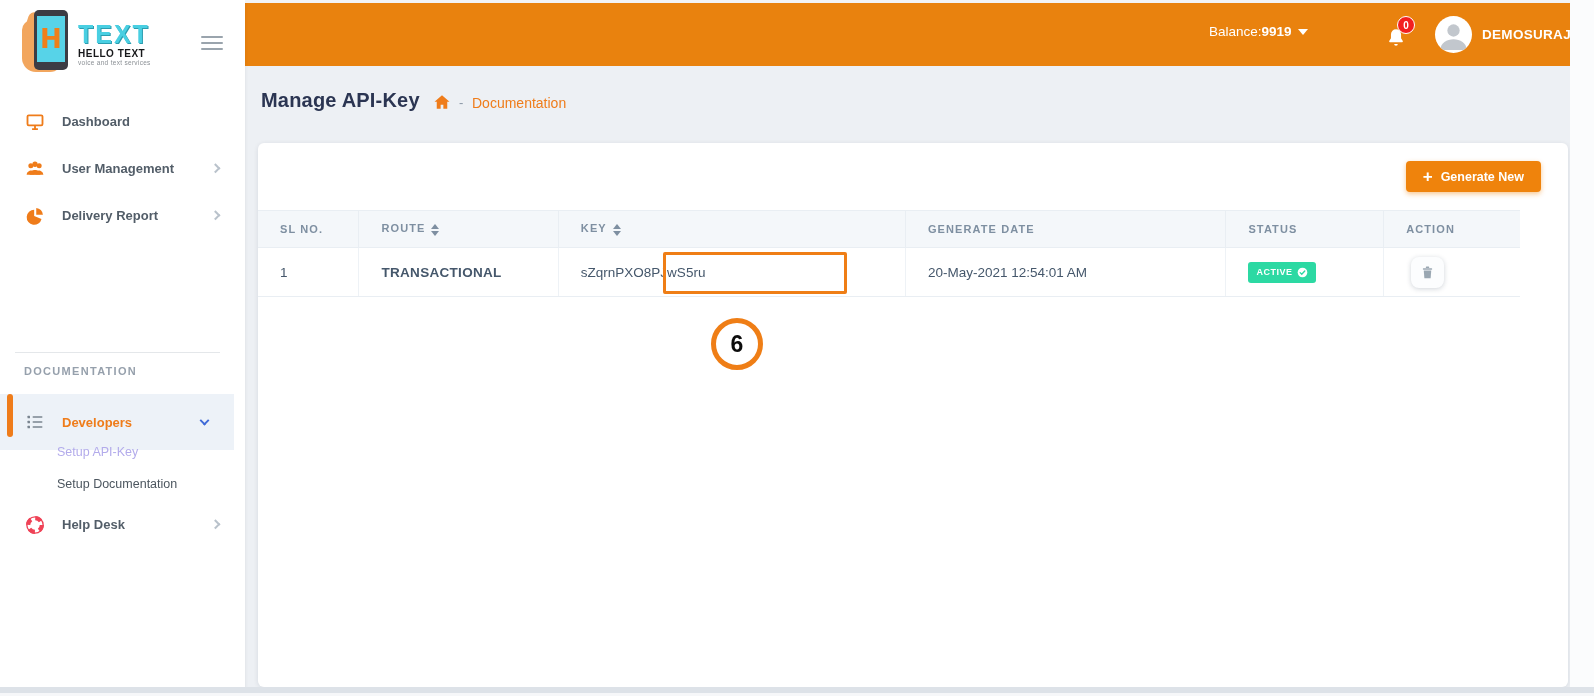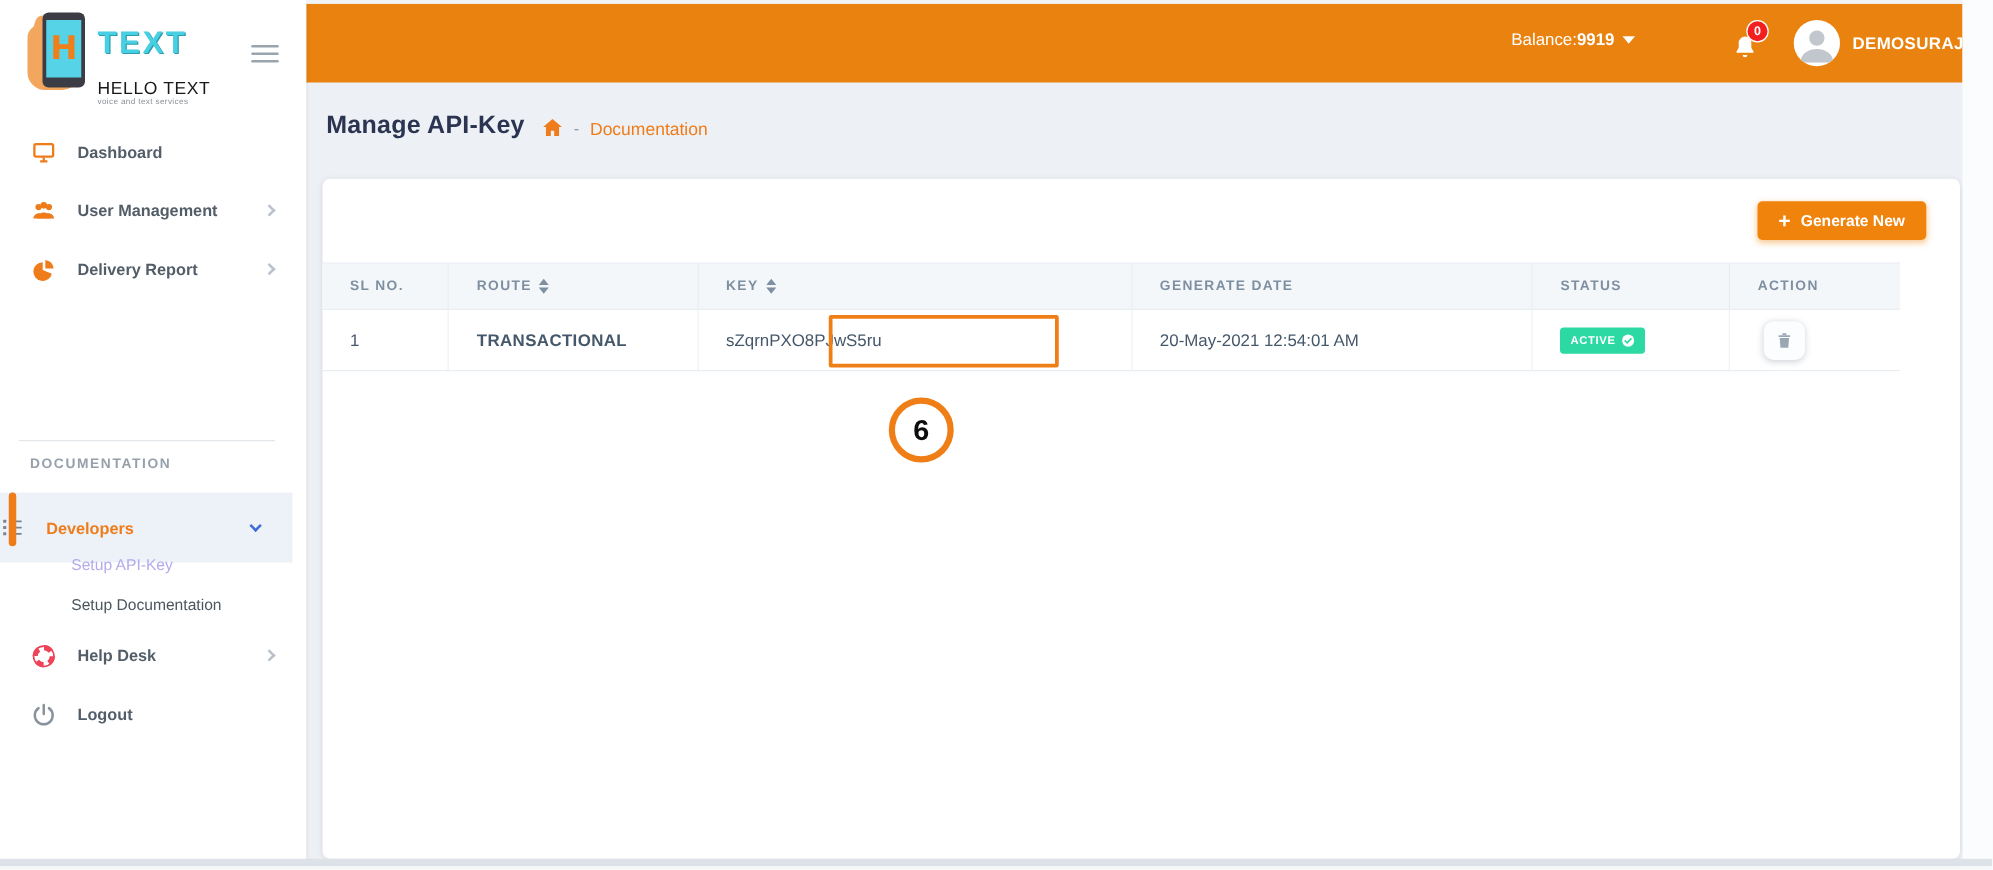--- a/index.html
+++ b/index.html
@@ -17,36 +17,36 @@
   .sidebar { position:absolute; left:0; top:0; width:245px; height:690px; background:#ffffff; z-index:4; box-shadow:1px 0 3px rgba(0,0,0,.05); }
   .logo { position:absolute; left:24px; top:10px; width:170px; height:72px; display:flex; align-items:flex-start; }
   .logo-phone { position:relative; width:46px; height:68px; flex:0 0 auto; }
   .hand { position:absolute; left:-2px; top:10px; width:40px; height:52px; background:#f2a65e; border-radius:10px 4px 12px 14px; }
   .thumb { position:absolute; left:2px; top:2px; width:12px; height:26px; background:#f2a65e; border-radius:8px; transform:rotate(18deg); }
   .phone { position:absolute; left:10px; top:0; width:34px; height:60px; background:#3c3c44; border-radius:5px; }
   .screen { position:absolute; left:3px; top:6px; width:28px; height:46px; background:#57d3e8; display:flex; align-items:center; justify-content:center; }
   .screen span { color:#ef7f1a; font-weight:bold; font-size:26px; font-family:"DejaVu Sans", sans-serif; }
   .logo-textcol { margin-left:8px; padding-top:12px; }
   .brand-text { color:#49cfe2; font-weight:bold; font-size:25px; letter-spacing:2px; line-height:24px; text-shadow:1px 1px 0 #2a9db0; }
-  .brand-name { color:#17181a; font-weight:normal; font-size:14px; letter-spacing:.5px; margin-top:16px; }
+  .brand-name { color:#17181a; font-weight:bold; font-size:10px; letter-spacing:.5px; margin-top:2px; }
   .brand-tag  { color:#8a8f94; font-size:6.5px; letter-spacing:.3px; }
   .hamburger { position:absolute; left:201px; top:36px; width:22px; height:15px; cursor:pointer; }
   .hamburger i { display:block; height:2px; background:#9aa4ad; margin-bottom:4px; border-radius:1px; }
 
   .nav { position:absolute; left:0; top:98px; width:245px; }
   .nav-item { position:relative; height:47px; display:flex; align-items:center; padding-left:25px; cursor:pointer; }
   .nav-item .nicon { width:20px; height:20px; color:#ef7c1a; flex:0 0 auto; }
   .nav-item .nlabel { margin-left:17px; font-size:13px; font-weight:bold; color:#525d68; }
   .chev { position:absolute; right:26px; top:50%; width:7px; height:7px; border-right:2px solid #b9c2cb; border-bottom:2px solid #b9c2cb; transform:translateY(-60%) rotate(-45deg); }
   .chev.down { border-color:#3f6ad8; transform:translateY(-70%) rotate(45deg); }
 
   .nav-divider { position:absolute; left:15px; top:352px; width:205px; height:1px; background:#e4e7ea; }
   .nav-section { position:absolute; left:24px; top:365px; font-size:11px; font-weight:bold; letter-spacing:1.3px; color:#96a0ac; }
 
-  .dev-item { position:absolute; left:0; top:394px; width:234px; height:56px; background:#edf2f8; display:flex; align-items:center; cursor:pointer; }
+  .dev-item { position:absolute; left:0; top:394px; width:234px; height:56px; background:#edf2f8; display:flex; align-items:center; padding-left:25px; cursor:pointer; }
   .dev-bar { position:absolute; left:7px; top:394px; width:6px; height:43px; background:#ef7c1a; border-radius:4px; z-index:2; }
   .dev-item .nicon { width:20px; height:20px; color:#7a8590; }
   .dev-item .nlabel { margin-left:17px; font-size:13px; font-weight:bold; color:#ef7c1a; }
 
   .sub-item { position:absolute; left:57px; font-size:12.5px; font-weight:normal; cursor:pointer; }
   .sub-item.s1 { top:445px; color:#b3abeb; }
   .sub-item.s2 { top:477px; color:#4c565f; }
 
   .nav-item.help  { position:absolute; left:0; top:501px; width:245px; }
   .nav-item.help .nicon { color:#ef4357; }
@@ -183,29 +183,20 @@
 
     <div class="nav-item help">
       <span class="nicon">
         <svg viewBox="0 0 24 24" fill="none" stroke="currentColor">
             <circle cx="12" cy="12" r="8.2" stroke-width="5" stroke-dasharray="7.5 5.4"></circle>
             <circle cx="12" cy="12" r="9.8" stroke-width="1.6"></circle>
           </svg>
       </span>
       <span class="nlabel">Help Desk</span>
       <span class="chev"></span>
-    </div>
-    <div class="nav-item logout">
-      <span class="nicon">
-        <svg viewBox="0 0 24 24" fill="none" stroke="currentColor" stroke-width="2.4" stroke-linecap="round">
-            <path d="M12 2.5v8.5"></path>
-            <path d="M7 5.4a8.6 8.6 0 1010 0"></path>
-          </svg>
-      </span>
-      <span class="nlabel">Logout</span>
     </div>
   </div>
 
   <div class="top-strip"></div>
   <div class="topbar">
     <div class="balance">
       <span>Balance:</span><span class="bval">9919</span><span class="bcaret"></span>
     </div>
     <div class="bell-wrap">
       <svg viewBox="0 0 24 24" fill="currentColor">

